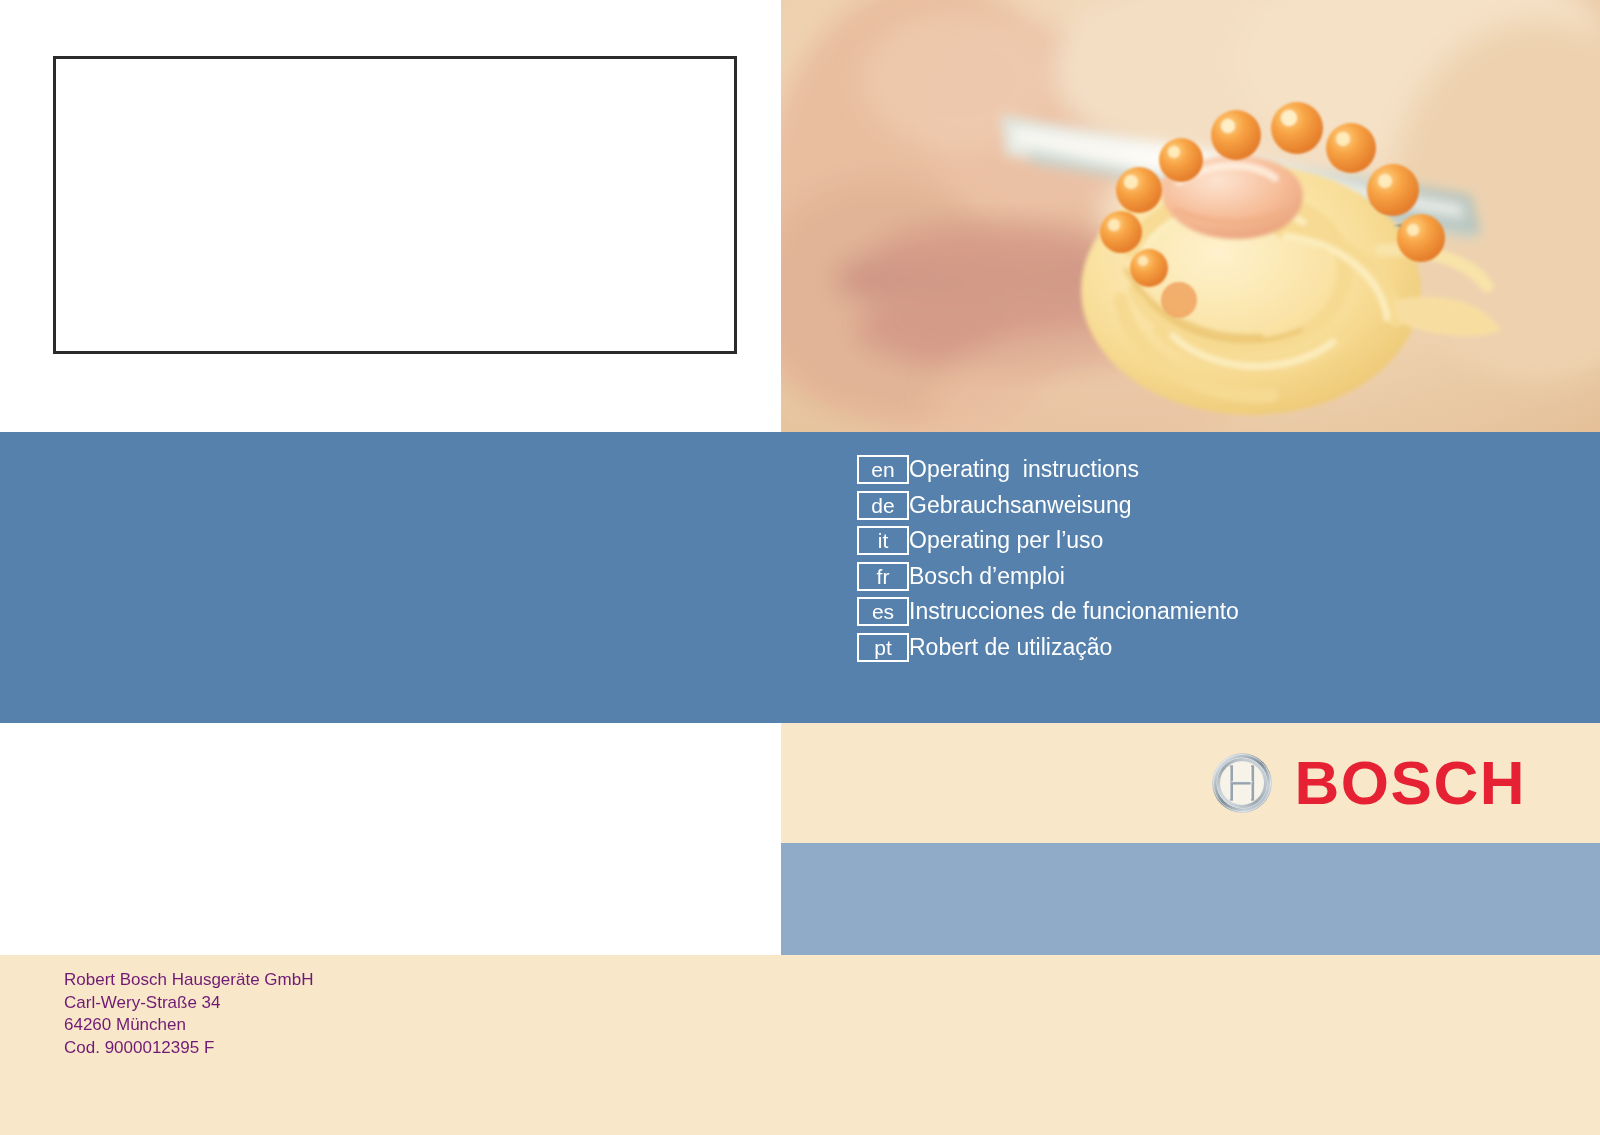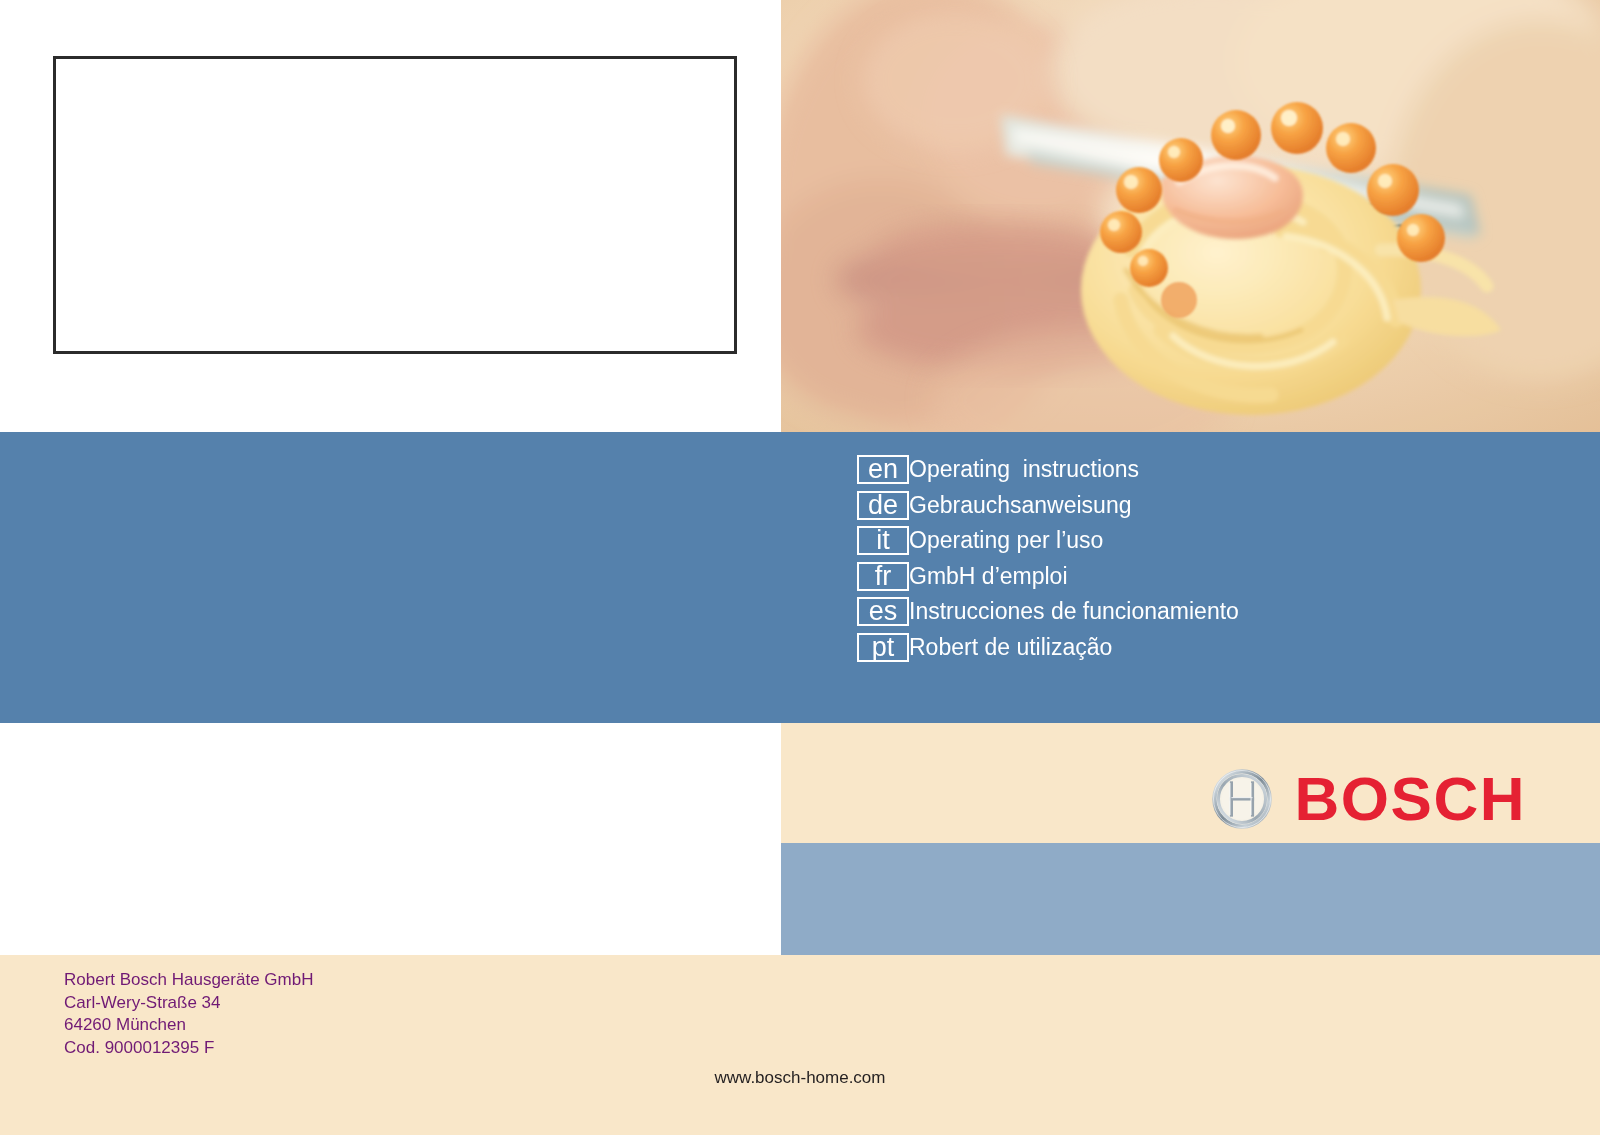--- a/index.html
+++ b/index.html
@@ -76,21 +76,21 @@
     display: flex;
     align-items: center;
     height: 35.5px;
   }
   .lang-code {
     width: 52px;
     height: 29px;
     border: 2px solid #ffffff;
     box-sizing: border-box;
     color: #ffffff;
-    font-size: 27px;
+    font-size: 21px;
     line-height: 25px;
     text-align: center;
     flex: 0 0 auto;
   }
   .lang-label {
     color: #ffffff;
     font-size: 23px;
     line-height: 27px;
     white-space: pre;
   }
@@ -100,21 +100,21 @@
     position: absolute;
     left: 781px;
     top: 723px;
     width: 819px;
     height: 120px;
     background: #f9e7c9;
   }
   .logo-wrap {
     position: absolute;
     right: 74px;
-    top: 749px;
+    top: 733px;
     height: 100px;
     display: flex;
     align-items: center;
   }
   .logo-mark { width: 62px; height: 62px; display: block; }
   .logo-word {
     margin-left: 22px;
     color: #e52133;
     font-size: 62px;
     line-height: 62px;
@@ -343,21 +343,21 @@
     <div class="lang-row">
       <span class="lang-code">de</span>
       <span class="lang-label">Gebrauchsanweisung</span>
     </div>
     <div class="lang-row">
       <span class="lang-code">it</span>
       <span class="lang-label">Operating per l’uso</span>
     </div>
     <div class="lang-row">
       <span class="lang-code">fr</span>
-      <span class="lang-label">GmbH d’emploi</span>
+      <span class="lang-label">Bosch d’emploi</span>
     </div>
     <div class="lang-row">
       <span class="lang-code">es</span>
       <span class="lang-label">Instrucciones de funcionamiento</span>
     </div>
     <div class="lang-row">
       <span class="lang-code">pt</span>
       <span class="lang-label">Robert de utilização</span>
     </div>
   </div>
@@ -400,15 +400,14 @@
 
   <div class="band-lightblue"></div>
 
   <div class="footer"></div>
   <div class="address">
     <div>Robert Bosch Hausgeräte GmbH</div>
     <div>Carl-Wery-Straße 34</div>
     <div>64260 München</div>
     <div>Cod. 9000012395 F</div>
   </div>
-  <div class="weburl">www.bosch-home.com</div>
 
 </div>
 
 </body></html>

